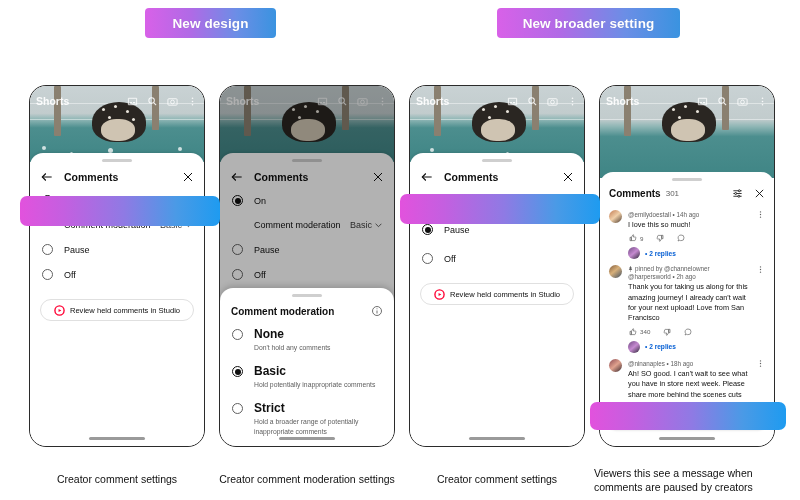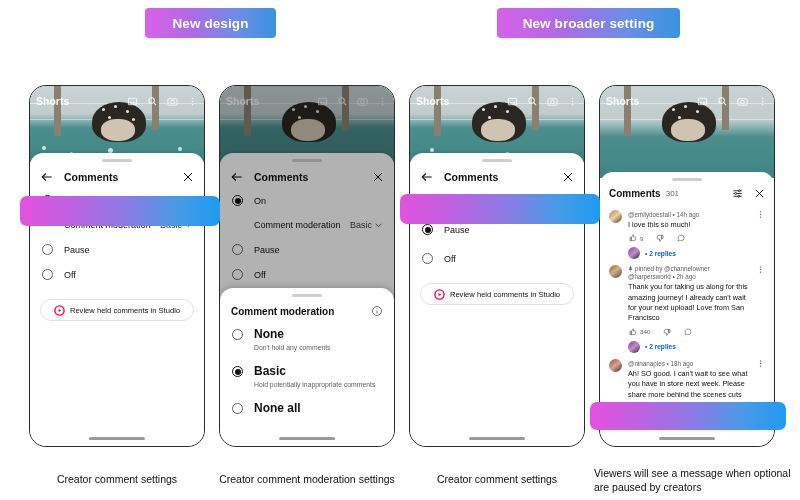--- a/index.html
+++ b/index.html
@@ -417,20 +417,27 @@
           <span>
             <span class="t1" style="display:block">None</span>
             <span class="t2" style="display:block">Don't hold any comments</span>
           </span>
         </div>
         <div class="mod-opt">
           <span class="radio sel"></span>
           <span>
             <span class="t1" style="display:block">Basic</span>
             <span class="t2" style="display:block">Hold potentially inappropriate comments</span>
+          </span>
+        </div>
+        <div class="mod-opt">
+          <span class="radio"></span>
+          <span>
+            <span class="t1" style="display:block">Strict</span>
+            <span class="t2" style="display:block">Hold a broader range of potentially inappropriate comments</span>
           </span>
         </div>
         <div class="mod-opt">
           <span class="radio"></span>
           <span>
             <span class="t1" style="display:block">None all</span>
 
           </span>
         </div>
 
@@ -689,15 +696,15 @@
   <div class="hl" id="hl-2">
       <div></div>
     </div>
   <div class="hl" id="hl-3">
       <div></div>
     </div>
 
   <div class="caption" id="cap-1">Creator comment settings</div>
   <div class="caption" id="cap-2">Creator comment moderation settings</div>
   <div class="caption" id="cap-3">Creator comment settings</div>
-  <div class="caption" id="cap-4">Viewers will see a message when optional are paused by creators</div>
+  <div class="caption" id="cap-4">Viewers this see a message when comments are paused by creators</div>
 
 </div>
 
 </body></html>

